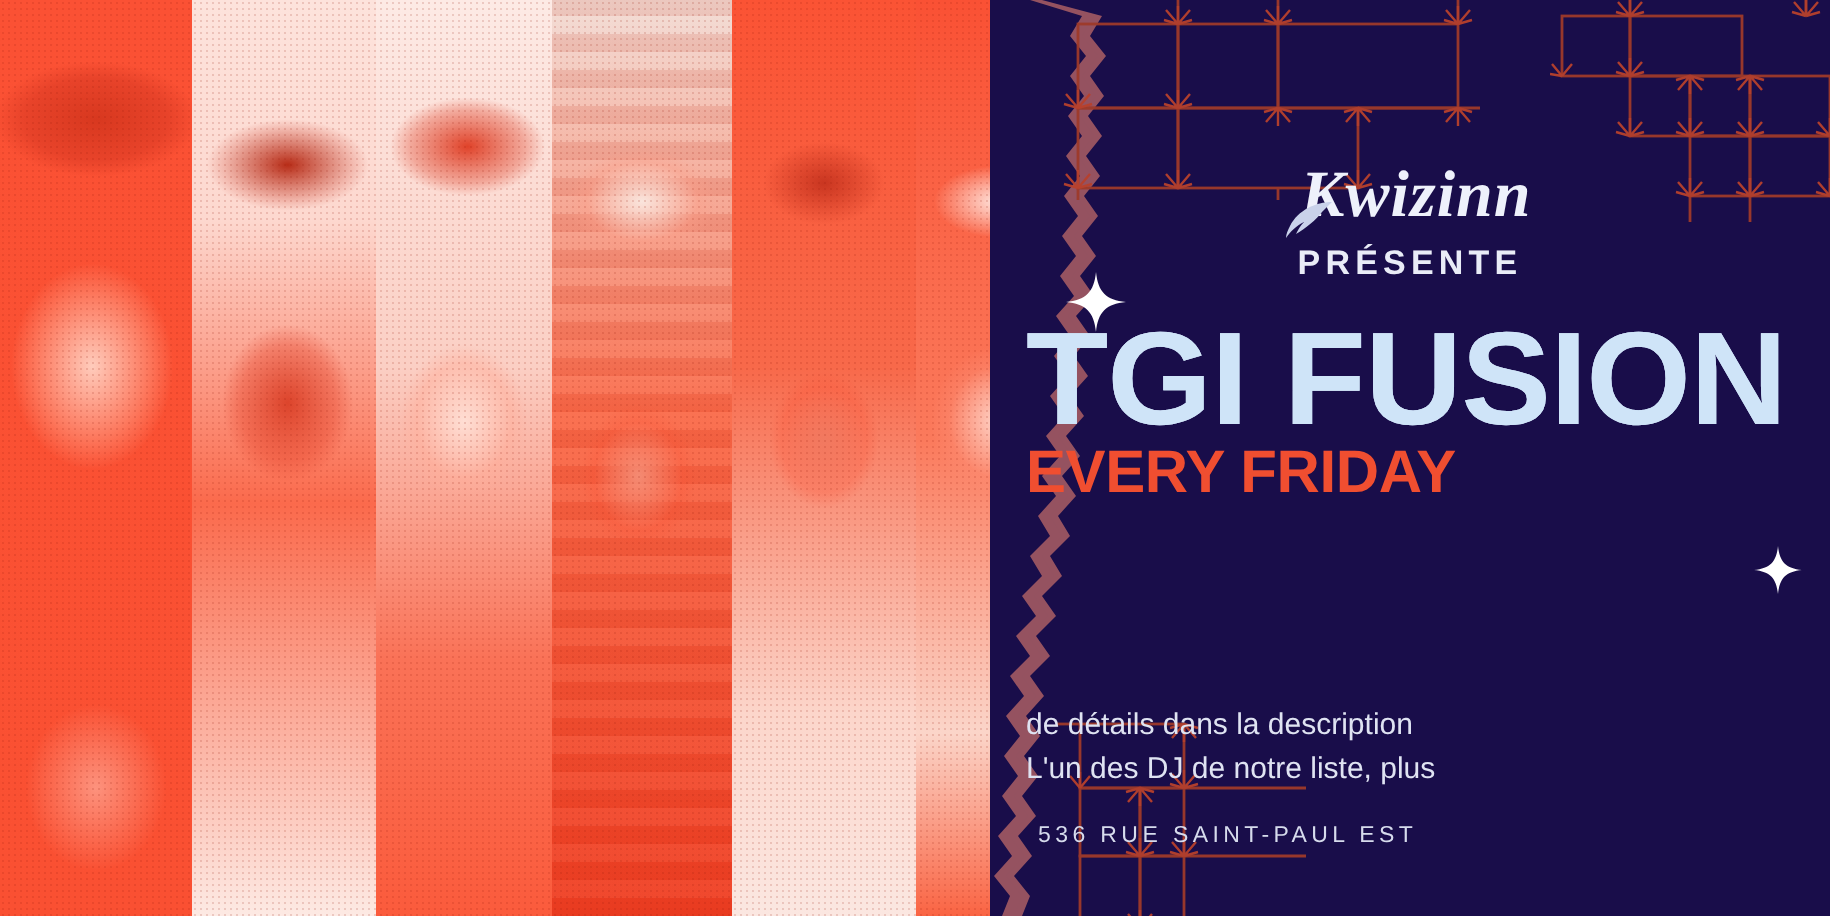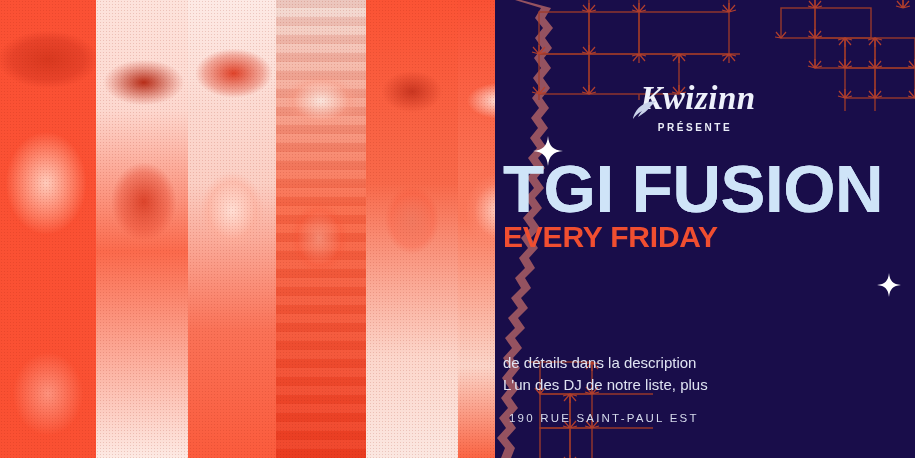--- a/index.html
+++ b/index.html
@@ -103,21 +103,21 @@
   .deco { position:absolute; pointer-events:none; opacity:.95; }
   .deco-tl { top:-12px; left:525px; width:215px; height:112px; }
   .deco-tr { top:-14px; left:775px; width:150px; height:125px; }
   .deco-bl { top:344px; left:528px; width:125px; height:120px; }
 
   
   .sparkle { position:absolute; pointer-events:none; }
 
   
   .content {
-    position:absolute; top:0; right:10px;
+    position:absolute; top:0; right:0;
     width:420px; height:458px;
     z-index:6;
     margin-left:43px;
   }
   .logo-wrap {
     position:absolute; top:82px; left:0; width:420px;
     text-align:center;
   }
   .logo-text {
     font-family:"Liberation Serif", serif;
@@ -130,21 +130,21 @@
     position:relative;
     display:inline-block;
     padding-left:6px;
   }
   .logo-leaf {
     position:absolute; left:-2px; bottom:-5px;
     width:26px; height:20px;
   }
   .presente {
     margin-top:7px;
-    font-size:10px;
+    font-size:17px;
     font-weight:700;
     letter-spacing:2.6px;
     color:#e9ecf7;
   }
 
   .title-block {
     position:absolute; top:160px; left:18px; width:402px;
   }
   .title-main {
     font-family:"Liberation Sans", sans-serif;
@@ -408,17 +408,17 @@
     </div>
 
     <div class="title-block">
       <div class="title-main">TGI FUSION</div>
       <div class="title-sub">EVERY FRIDAY</div>
     </div>
 
     <div class="footer-block">
       <div class="tagline">de détails dans la description</div>
       <div class="tagline">L'un des DJ de notre liste, plus</div>
-      <div class="address">190 RUE SAINT-PAUL EST</div>
+      <div class="address">536 RUE SAINT-PAUL EST</div>
     </div>
 
   </div>
 </div>
 
 </body></html>

